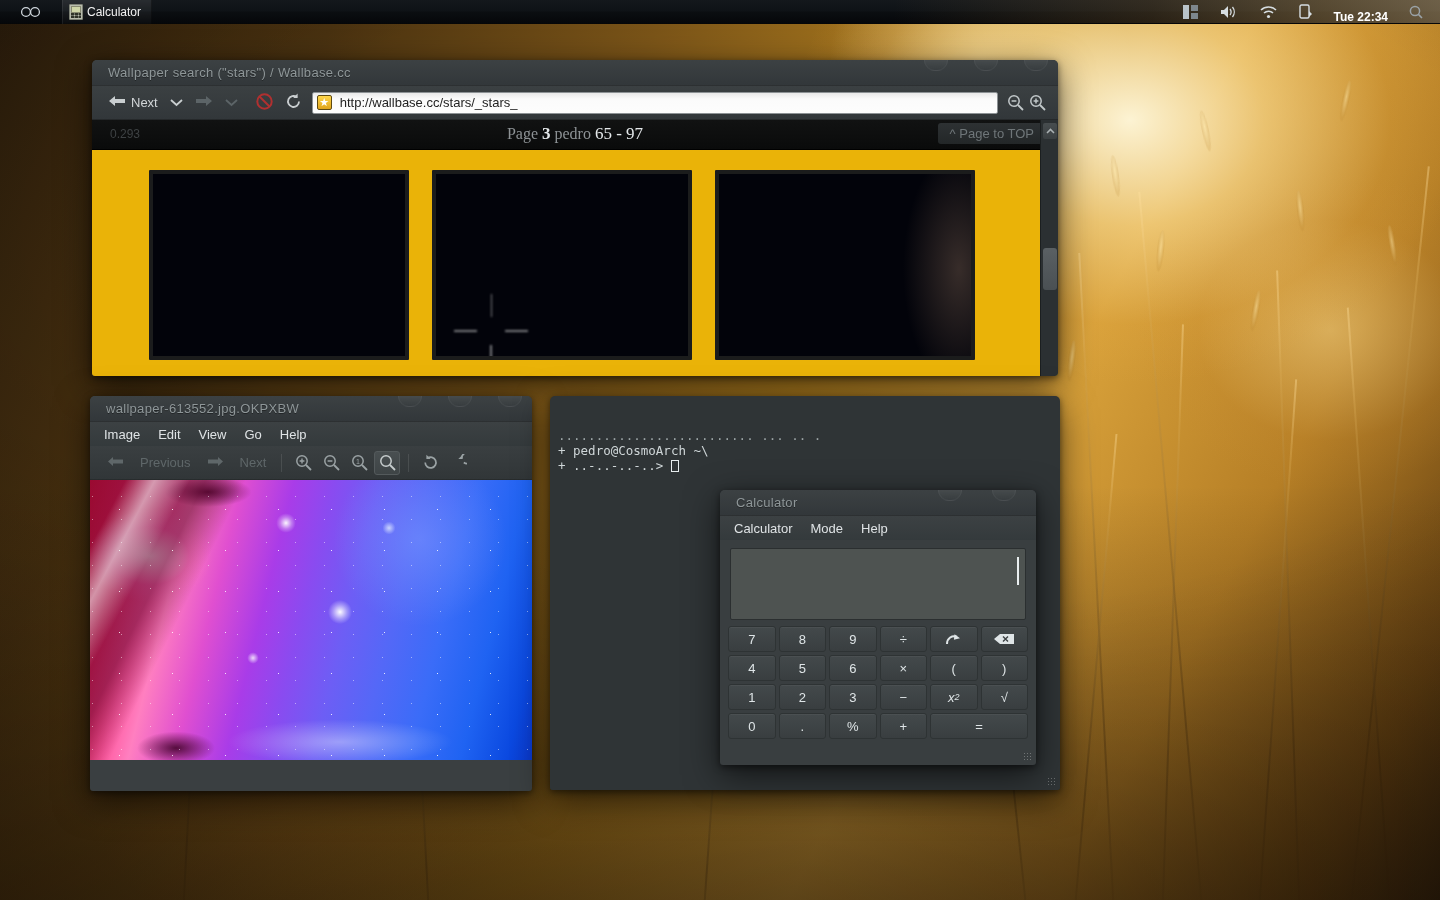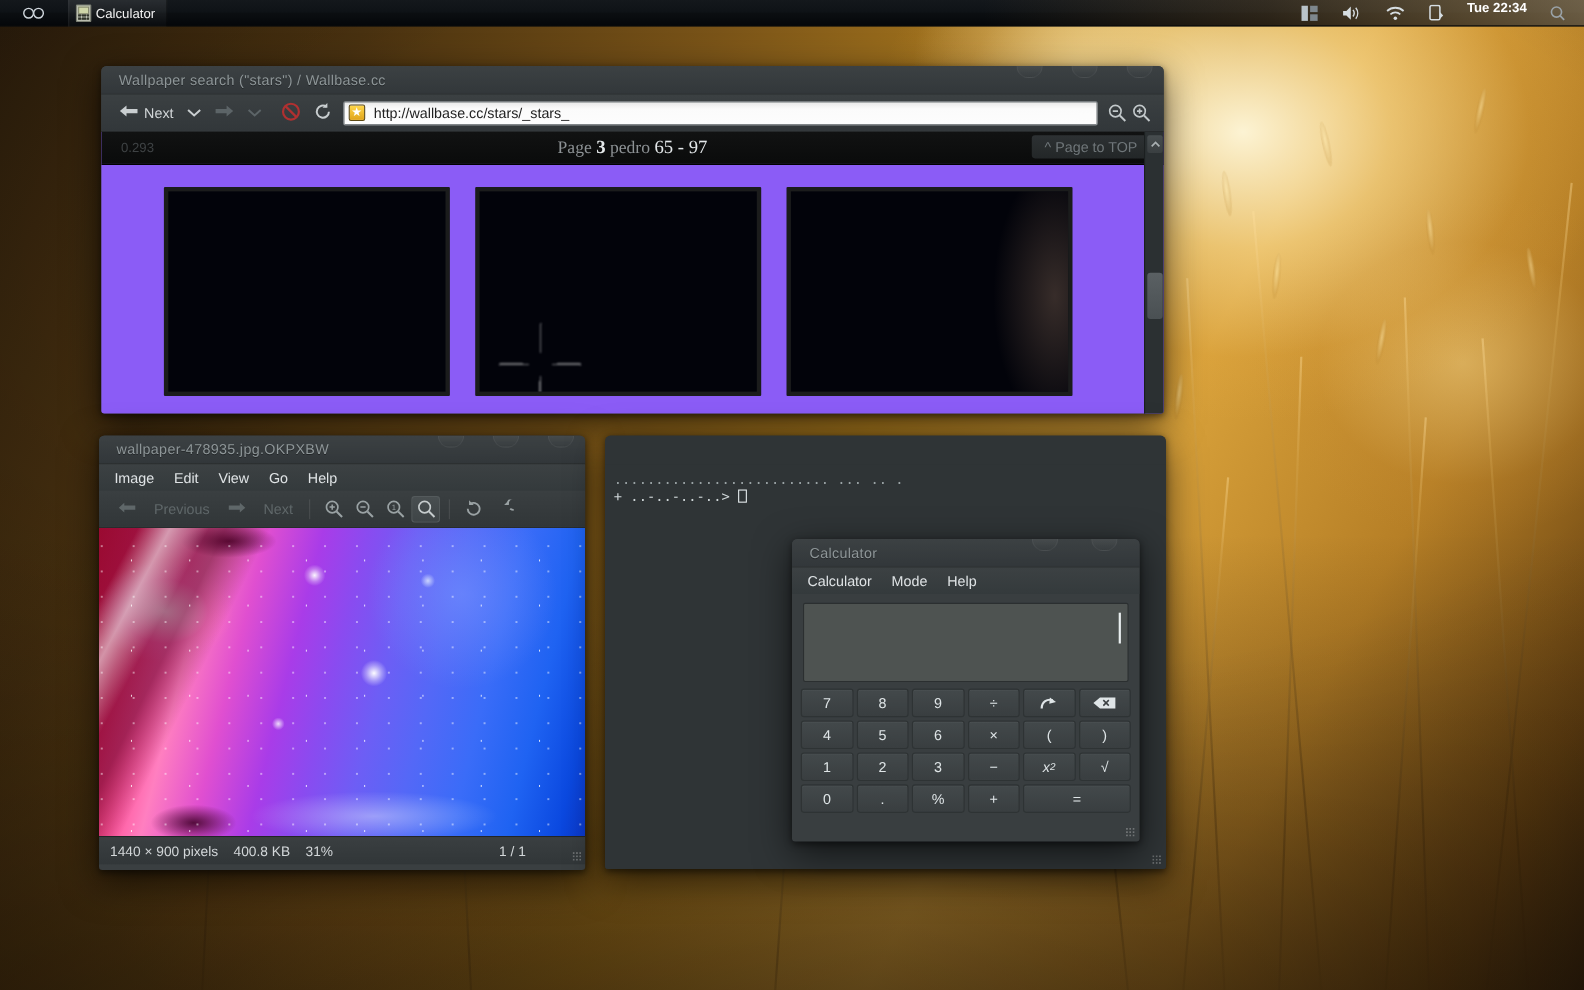--- a/index.html
+++ b/index.html
@@ -77,21 +77,21 @@
     content:""; position:absolute; left:1px; top:1px; right:1px; height:5px;
     background: #cfd6a8; border:1px solid #878a70;
   }
   .calc-icon-mini::after {
     content:""; position:absolute; left:1px; top:8px; right:1px; bottom:1px;
     background:
       linear-gradient(to right, #6e7266 0 3px, transparent 3px 4px, #6e7266 4px 7px, transparent 7px 8px, #6e7266 8px 11px),
       linear-gradient(to bottom, #6e7266 0 2px, transparent 2px 3px, #6e7266 3px 5px, transparent 5px 6px, #6e7266 6px 8px);
     background-blend-mode: multiply;
   }
-  .panel-right { margin-left: auto; display: flex; align-items: flex-start; gap: 0; padding-right: 6px; position: relative; z-index: 2;}
+  .panel-right { margin-left: auto; display: flex; align-items: flex-end; gap: 0; padding-right: 6px; position: relative; z-index: 2;}
   .tray-item { padding: 0 11px; display: flex; align-items: center; height: 24px; }
   .tray-clock { font-size: 12px; color: #ffffff; padding: 0 10px; font-weight: bold; }
 
   
   .win {
     position: absolute;
     background: #3a3f41;
     border-radius: 5px 5px 3px 3px;
     box-shadow: 0 10px 34px rgba(0,0,0,.62), 0 2px 7px rgba(0,0,0,.5);
     overflow: hidden;
@@ -140,21 +140,21 @@
     background: linear-gradient(to bottom, #ffd74a, #e0a41c);
     border: 1px solid #5e4a12;
     display:flex; align-items:center; justify-content:center;
     color:#fff; font-size: 11px; line-height: 1;
   }
   .urltext { margin-left: 8px; font-size: 13px; color: #222; }
   .mag { width: 22px; height: 22px; display:flex; align-items:center; justify-content:center; color:#c6cbcd; }
 
   .page {
     height: 317px; position: relative;
-    background: #8b5cf6;
+    background: #eab308;
     overflow: hidden;
   }
   .page-head {
     height: 30px; position: relative;
     background: linear-gradient(to bottom, #111212, #0a0b0b);
     border-bottom: 1px solid #000;
   }
   .page-load { position:absolute; left:18px; top:7px; font-size:12px; color:#3e4244; }
   .page-title-txt {
     position:absolute; left:0; right:0; top:4px; text-align:center;
@@ -521,21 +521,21 @@
             <path d="M1 1l3.5 3.6L8 1" stroke="#aab1b3" stroke-width="1.5" fill="none"></path>
           </svg>
       </div>
       <div class="grip"></div>
     </div>
   </div>
 </div>
 
 <div class="win" id="viewer">
   <div class="titlebar">
-    <div class="title">wallpaper-478935.jpg.OKPXBW</div>
+    <div class="title">wallpaper-613552.jpg.OKPXBW</div>
     <div class="wbtns">
       <div class="wbtn"></div>
       <div class="wbtn"></div>
       <div class="wbtn"></div>
     </div>
   </div>
 
   <div class="menubar">
     <span>Image</span>
     <span>Edit</span>
@@ -603,34 +603,26 @@
       </svg>
     </div>
   </div>
 
   <div class="v-canvas">
     <div class="nebula"></div>
     <div class="neb-dust"></div>
     <div class="neb-stars"></div>
   </div>
 
-  <div class="statusbar">
-    <span>1440 × 900 pixels</span>
-    <span class="sb-gap"></span>
-    <span>400.8 KB</span>
-    <span class="sb-gap"></span>
-    <span>31%</span>
-    <span style="margin-left:auto; margin-right:44px;">1 / 1</span>
-    <span class="grip"></span>
-  </div>
 </div>
 
 <div class="win" id="terminal">
   <div class="term-body">
     <div class="term-line term-dots">.......................... ... .. .</div>
+    <div class="term-line">+ pedro@CosmoArch ~\</div>
     <div class="term-line"><span>+ ..-..-..-..&gt; </span><span class="term-cursor"></span></div>
   </div>
   <div class="grip"></div>
 </div>
 
 <div class="win" id="calculator">
   <div class="titlebar">
     <div class="title">Calculator</div>
     <div class="wbtns" style="gap:30px; right:20px;">
       <div class="wbtn"></div>

